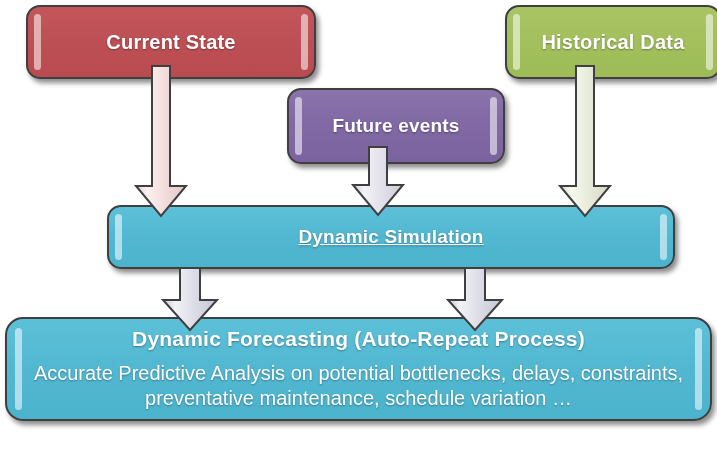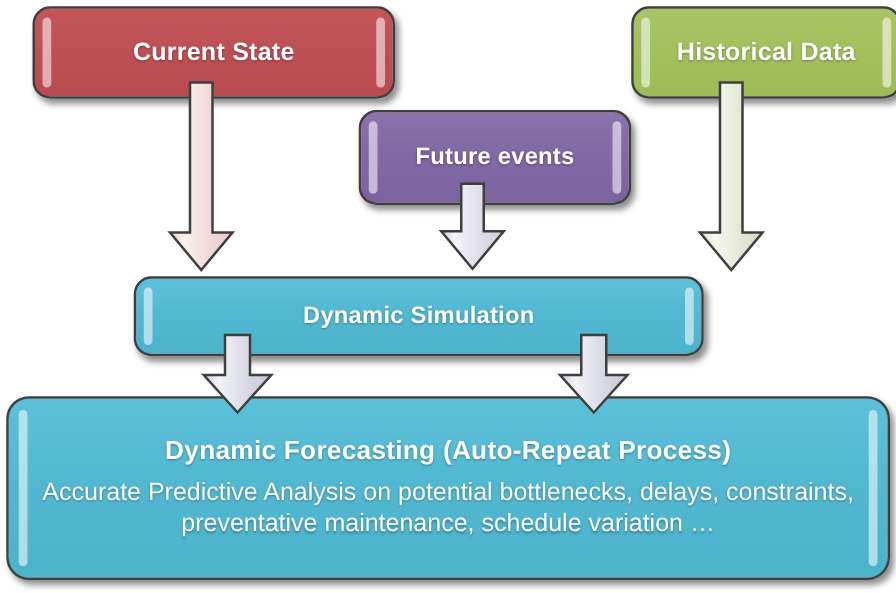--- a/index.html
+++ b/index.html
@@ -79,27 +79,28 @@
   }
   #node-historical-data .node-label { font-size: 20px; }
 
   #node-future-events {
     left: 287px; top: 88px; width: 218px; height: 76px;
     background: linear-gradient(to bottom, #8b74ab 0%, #8069a4 48%, #7b63a0 100%);
   }
   #node-future-events .node-label { font-size: 19px; }
 
   #node-dynamic-simulation {
-    left: 107px; top: 221px; width: 456px; height: 64px;
+    left: 107px; top: 205px; width: 568px; height: 64px;
     background: linear-gradient(to bottom, #5cc0d8 0%, #52b8d1 48%, #4cb3cd 100%);
+    text-decoration: underline;
   }
   #node-dynamic-simulation .node-label { font-size: 19px; }
 
   #node-dynamic-forecasting {
-    left: 5px; top: 317px; width: 707px; height: 147px;
+    left: 5px; top: 317px; width: 707px; height: 104px;
     border-radius: 18px;
     background: linear-gradient(to bottom, #5cc0d8 0%, #52b8d1 48%, #4cb3cd 100%);
     justify-content: center;
     gap: 9px;
   }
   #node-dynamic-forecasting::before { left: 8px; top: 9px; bottom: 9px; }
   #node-dynamic-forecasting::after  { right: 8px; top: 9px; bottom: 9px; }
   #node-dynamic-forecasting .node-label { font-size: 21px; }
   #node-dynamic-forecasting .node-sub   { font-size: 20px; }
 

